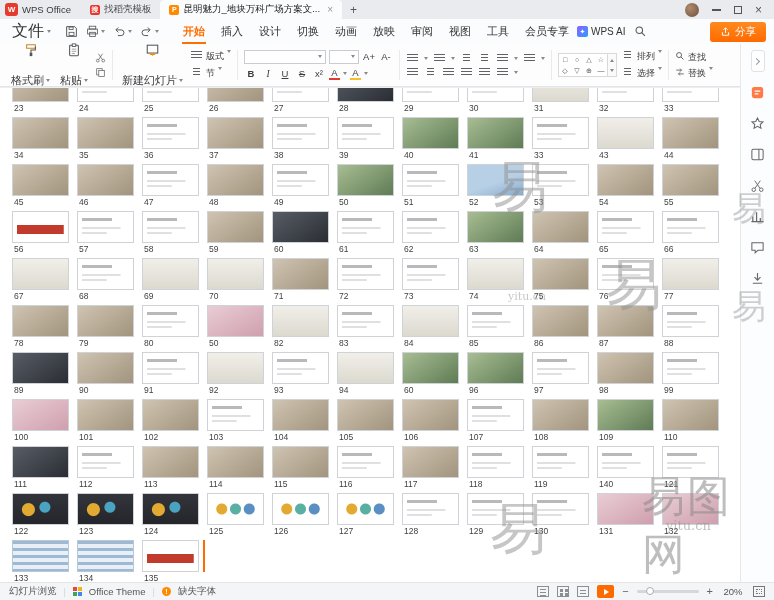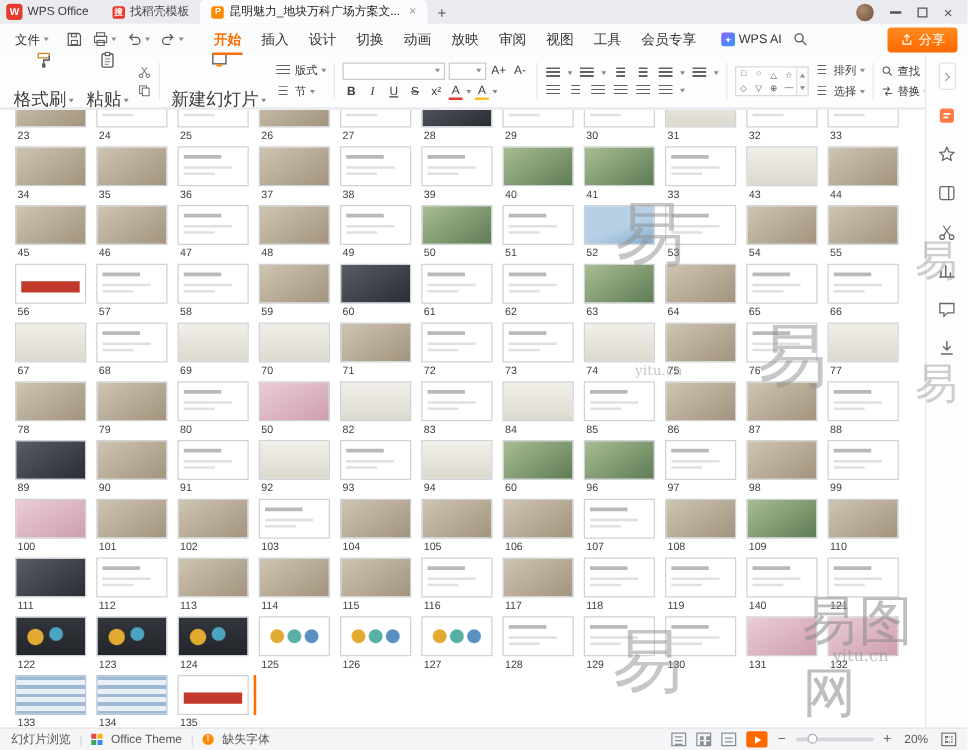--- a/index.html
+++ b/index.html
@@ -22,48 +22,48 @@
   .tab-close{color:#999;font-size:10px;margin-left:3px;line-height:1}
   .newtab{font-size:12px;color:#555;padding:0 8px}
   .tb-right{margin-left:auto;display:flex;align-items:center;gap:13px;padding-right:12px}
   .avatar{width:14px;height:14px;border-radius:50%;background:radial-gradient(circle at 35% 35%,#b08c6e,#6b4e3a)}
   .min{width:9px;height:2px;background:#555}
   .max{width:8px;height:8px;border:1px solid #555}
   .closew{font-size:12px;color:#555;line-height:1}
 
   
   .menubar{height:25px;background:#fbfcfe;display:flex;align-items:center;padding:0 6px}
-  .filebtn{font-size:10px;color:#333;display:flex;align-items:center;gap:3px;padding:0 6px;white-space:nowrap}
+  .filebtn{font-size:16px;color:#333;display:flex;align-items:center;gap:3px;padding:0 6px;white-space:nowrap}
   .caret{width:0;height:0;border-left:2.5px solid transparent;border-right:2.5px solid transparent;
     border-top:3px solid #8a8a8a;display:inline-block}
   .qicons{display:flex;align-items:center;gap:8px;margin:0 8px}
   .qico{display:flex;align-items:center;gap:2px}
   .rtabs{display:flex;align-items:center;margin-left:8px}
   .rtab{font-size:11px;color:#333;padding:5px 8px;position:relative;white-space:nowrap;cursor:default}
   .rtab.active{color:#ff6e00;font-weight:bold}
   .rtab.active::after{content:"";position:absolute;left:7px;right:7px;bottom:0;height:2px;background:#ff6e00}
-  .ai{display:flex;align-items:center;gap:3px;margin-left:12px;font-size:10px;color:#333;white-space:nowrap}
+  .ai{display:flex;align-items:center;gap:3px;margin-left:0;font-size:10px;color:#333;white-space:nowrap}
   .aiico{width:11px;height:11px;border-radius:2px;background:linear-gradient(135deg,#8a63ff,#2f9bff);
     color:#fff;font-size:7px;display:flex;align-items:center;justify-content:center}
   .searchbtn{margin-left:9px;display:flex;align-items:center}
   .share{margin-left:auto;height:20px;display:flex;align-items:center;gap:4px;
     background:linear-gradient(180deg,#ff8a1f,#ff6a00);border-radius:3px;color:#fff;
     font-size:10.5px;padding:0 10px;margin-right:2px;white-space:nowrap}
 
   
   .ribbon{height:43px;background:#fdfdfe;border-bottom:1px solid #e2e4e8;display:flex;
     align-items:stretch;padding:2px 2px 2px 4px;width:774px}
   .rg{display:flex;flex-direction:column;justify-content:center;gap:3px;padding:0 4px}
   .rg.h{flex-direction:row;align-items:center;gap:4px}
   .sep{width:1px;background:#e9eaec;margin:4px 2px;flex:0 0 auto}
   .bigbtn{display:flex;flex-direction:column;align-items:center;justify-content:center;
-    font-size:14px;color:#3a3a3a;gap:16px;padding:1px 3px;white-space:nowrap}
+    font-size:11px;color:#3a3a3a;gap:16px;padding:1px 3px;white-space:nowrap}
   .bigbtn .lblrow{display:flex;align-items:center;gap:2px}
   .smcol{display:flex;flex-direction:column;gap:4px;justify-content:center}
-  .sm{display:flex;align-items:center;gap:3px;font-size:9px;color:#3a3a3a;white-space:nowrap}
+  .sm{display:flex;gap:3px;font-size:9px;color:#3a3a3a;white-space:nowrap}
   .frow{display:flex;align-items:center;gap:3px}
   .fbox{height:14px;border:1px solid #c9ccd1;background:#fff;display:flex;align-items:center;
     justify-content:flex-end;padding:0 3px}
   .fname{width:82px}.fsize{width:30px}
   .tico{min-width:14px;height:14px;display:flex;align-items:center;justify-content:center;
     font-size:9.5px;color:#3c3c3c}
   .tico.b{font-weight:bold}
   .tico.i{font-style:italic;font-family:"Liberation Serif","DejaVu Serif",serif}
   .tico.u{text-decoration:underline}
   .tico.s{text-decoration:line-through}

